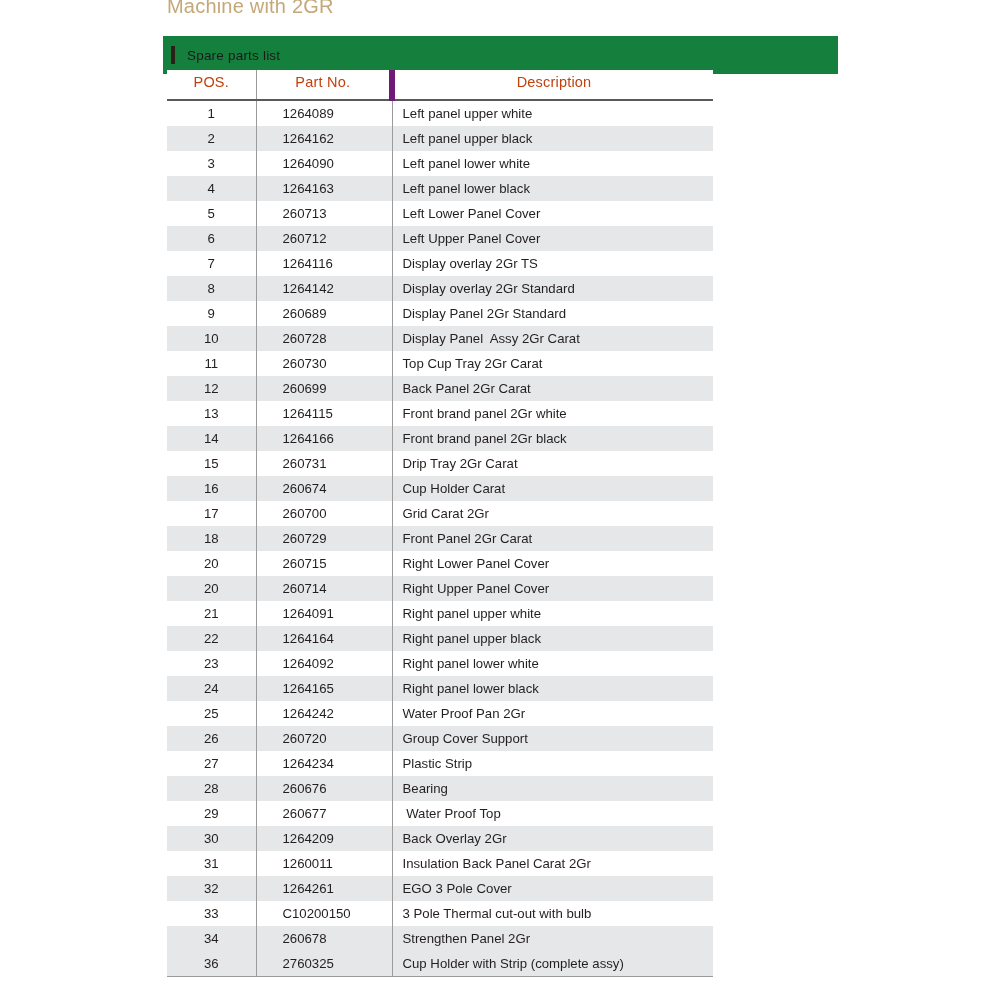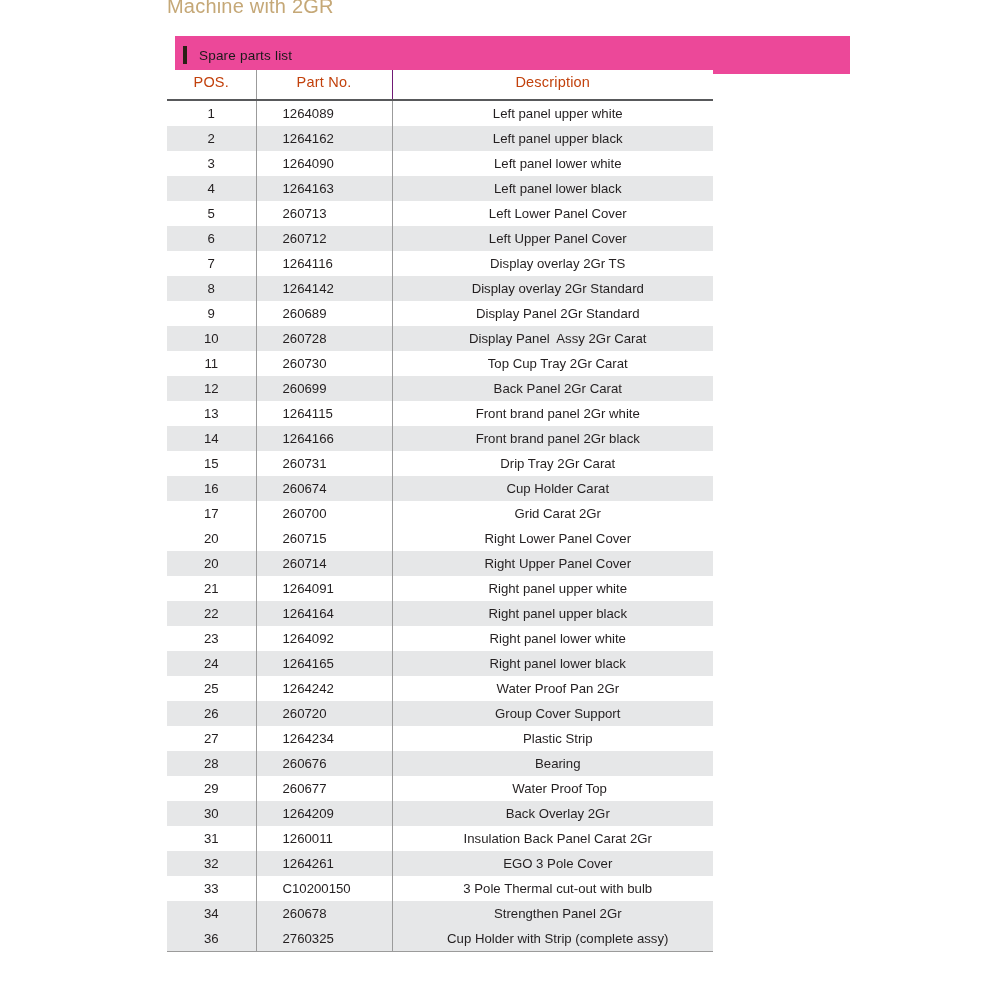--- a/index.html
+++ b/index.html
@@ -30,25 +30,25 @@
     font-size: 20px;
     font-weight: 400;
     letter-spacing: 0.2px;
     color: #c5a877;
     white-space: nowrap;
   }
 
   
   .banner {
     position: absolute;
-    left: 175px;
+    left: 163px;
     top: 36px;
     width: 675px;
     height: 38px;
-    background: #ec4899;
+    background: #15803d;
     display: flex;
     align-items: center;
   }
   .banner-bar {
     width: 4px;
     height: 18px;
     background: #2b2016;
     margin-left: 8px;
     flex: 0 0 auto;
   }
@@ -83,21 +83,21 @@
     font-weight: 400;
     color: #c2410c;
     letter-spacing: 0.2px;
     padding: 4px 0 9px 0;
     text-align: center;
     vertical-align: middle;
     border-bottom: 2px solid #58595b;
     background: #ffffff;
   }
   .tbl thead th.h-pos  { border-right: 1px solid #9b9b9b; }
-  .tbl thead th.h-part { border-right: 1px solid #701a75; }
+  .tbl thead th.h-part { border-right: 6px solid #701a75; }
 
   .tbl tbody td {
     font-size: 13.2px;
     color: #231f20;
     height: 25px;
     line-height: 25px;
     padding: 0;
     vertical-align: middle;
     white-space: pre;
   }
@@ -107,21 +107,21 @@
   .tbl tbody td.pos {
     text-align: center;
     border-right: 1px solid #9b9b9b;
   }
   .tbl tbody td.part {
     text-align: left;
     padding-left: 26px;
     border-right: 1px solid #9b9b9b;
   }
   .tbl tbody td.desc {
-    text-align: center;
+    text-align: left;
     padding-left: 10px;
   }
 
   .tbl tbody tr:last-child td {
     border-bottom: 1px solid #9b9b9b;
   }
 </style>
 </head>
 <body>
 
@@ -227,20 +227,25 @@
           <tr class="even">
             <td class="pos">16</td>
             <td class="part">260674</td>
             <td class="desc">Cup Holder Carat</td>
           </tr>
           <tr class="odd">
             <td class="pos">17</td>
             <td class="part">260700</td>
             <td class="desc">Grid Carat 2Gr</td>
           </tr>
+          <tr class="even">
+            <td class="pos">18</td>
+            <td class="part">260729</td>
+            <td class="desc">Front Panel 2Gr Carat</td>
+          </tr>
           <tr class="odd">
             <td class="pos">20</td>
             <td class="part">260715</td>
             <td class="desc">Right Lower Panel Cover</td>
           </tr>
           <tr class="even">
             <td class="pos">20</td>
             <td class="part">260714</td>
             <td class="desc">Right Upper Panel Cover</td>
           </tr>

